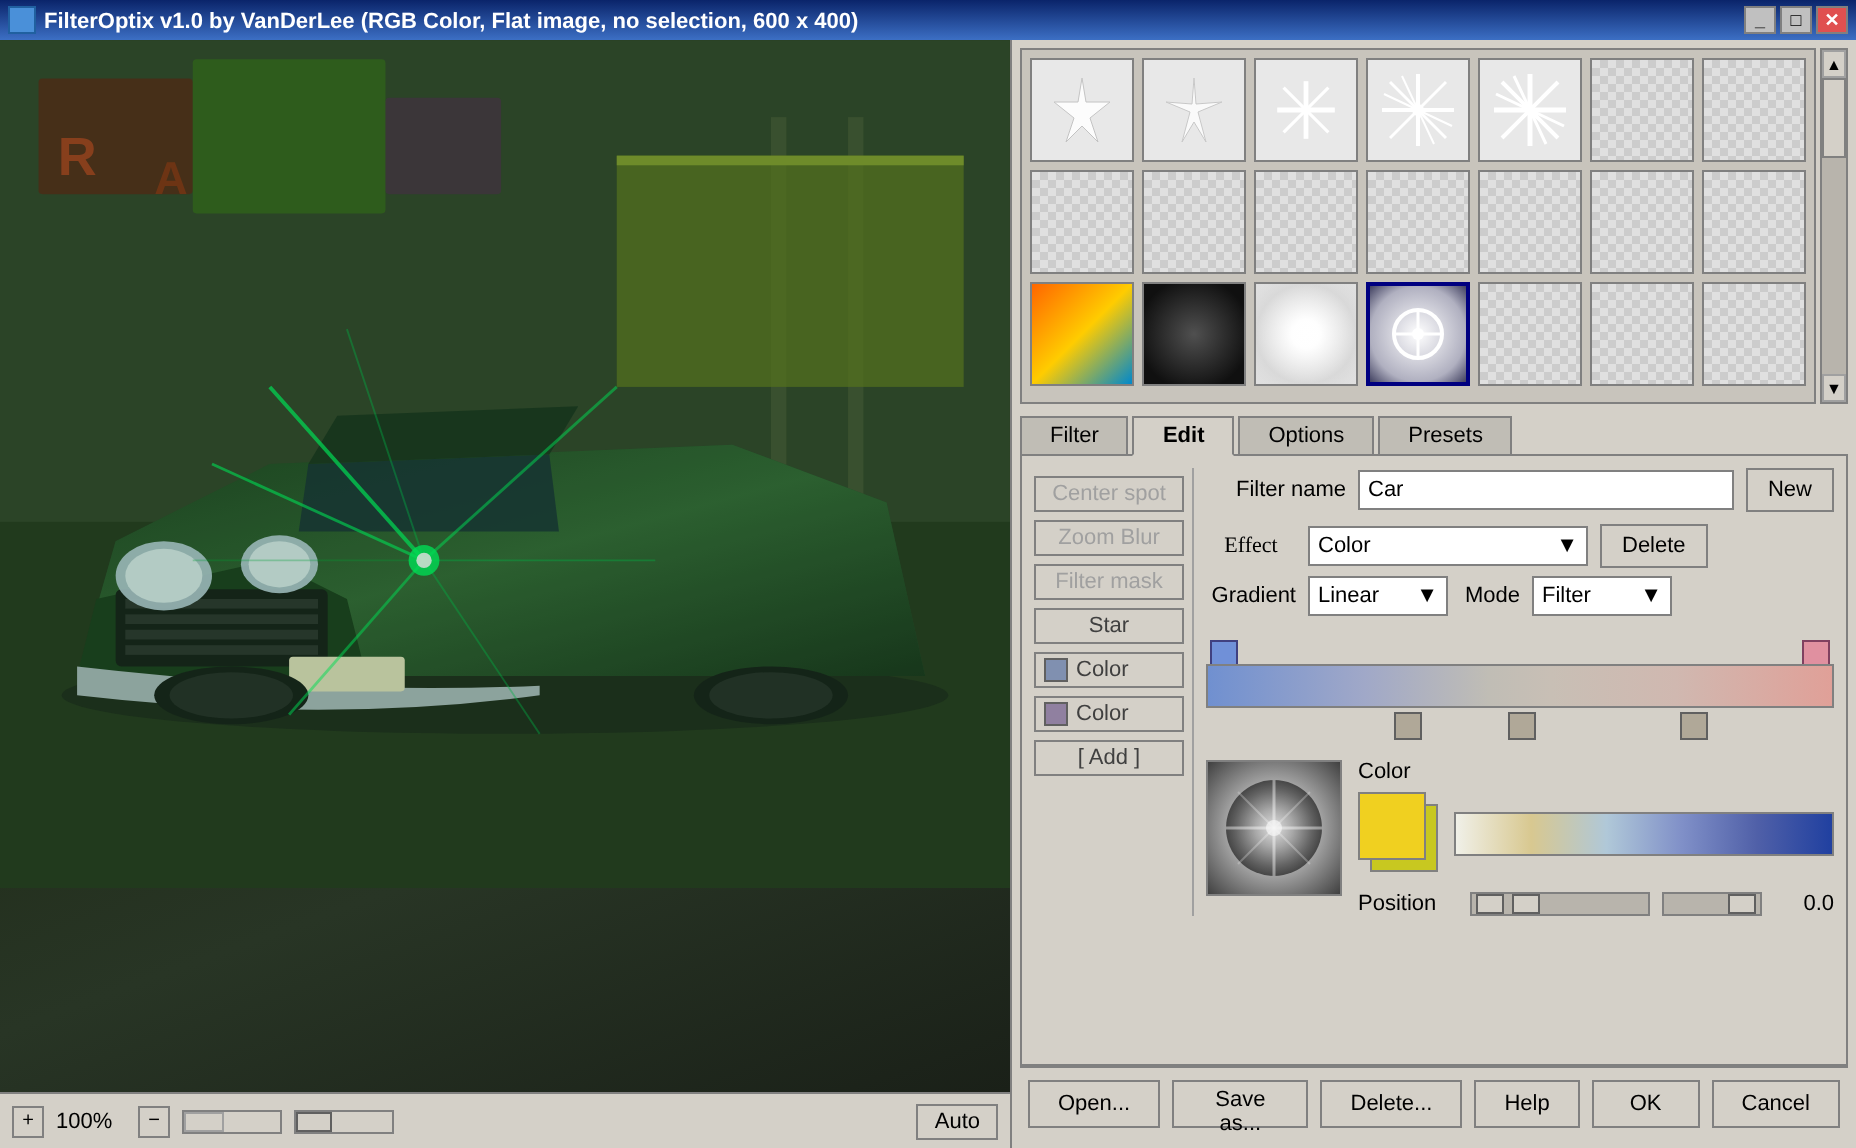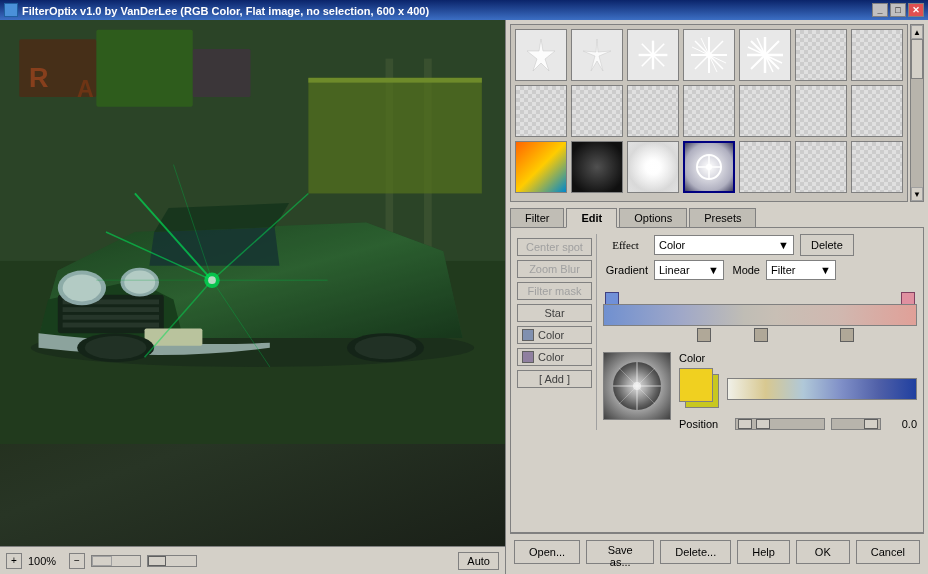--- a/index.html
+++ b/index.html
@@ -706,20 +706,25 @@
             </div>
             <div class="side-btn side-btn-color">
               <div class="color-dot" style="background:#9080a0;"></div>
               <span>Color</span>
             </div>
             <button class="side-btn">[ Add ]</button>
           </div>
 
           <div class="edit-main">
 
+            <div class="filter-name-row">
+              <span class="form-label">Filter name</span>
+              <input class="form-input" type="text" value="Car" style="">
+              <button class="new-btn">New</button>
+            </div>
 
             <div class="effect-row">
               <span style="font-size:11px;min-width:45px;text-align:center;font-family:Liberation Serif, serif;">Effect</span>
               <div class="dropdown dropdown-color">
                 <span>Color</span>
                 <span style="margin-left:auto;">▼</span>
               </div>
               <button class="delete-btn">Delete</button>
             </div>
 

